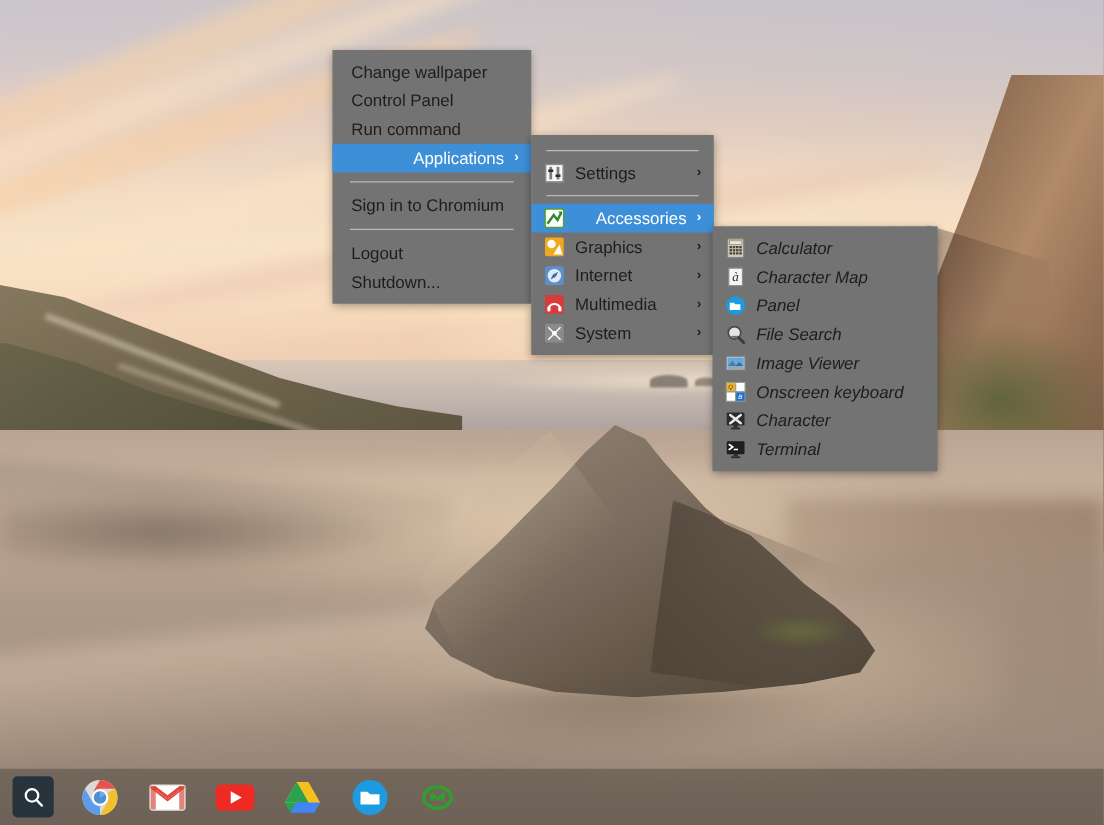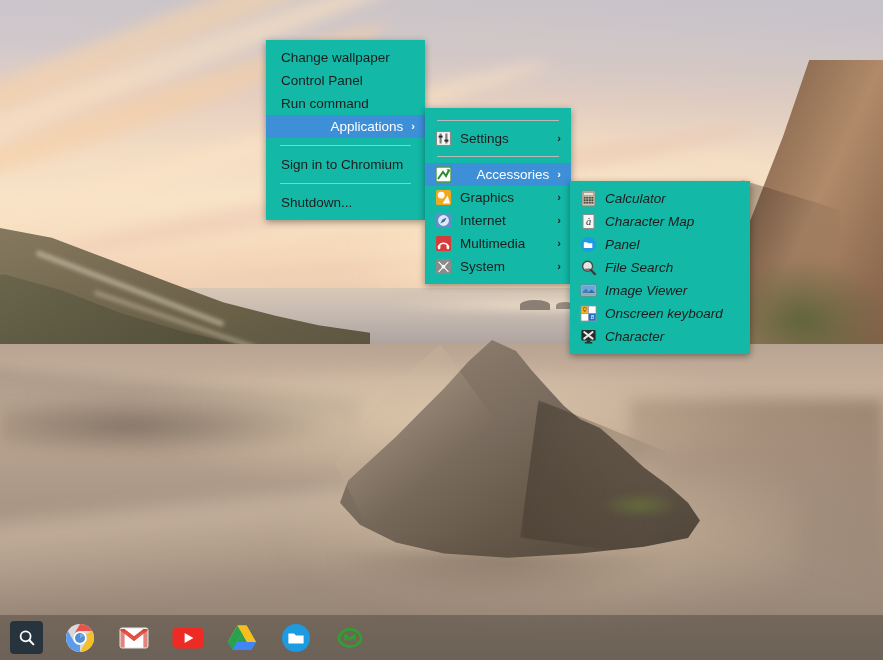--- a/index.html
+++ b/index.html
@@ -153,21 +153,21 @@
   }
   .rock-reflection {
     position:absolute; left:330px; top:552px; width:340px; height:52px;
     background:radial-gradient(ellipse at 50% 0%, rgba(92,80,68,.45), rgba(92,80,68,0) 72%);
     filter:blur(6px);
   }
 
   
   .menu {
     position:absolute;
-    background:#14b8a6;
+    background:#737373;
     box-shadow:0 2px 7px rgba(0,0,0,.38);
     font-size:13.5px;
     color:#1d1d1d;
     padding:6px 0;
   }
   #menu-root   { left:266px; top:40px;  width:159px; }
   #menu-apps   { left:425px; top:108px; width:146px; }
   #menu-access { left:570px; top:181px; width:180px;font-style:italic; }
 
   .menu-item {
@@ -264,20 +264,23 @@
   </div>
   <div class="menu-item selected">
     <span class="label">Applications</span>
     <span class="arrow">›</span>
   </div>
   <div class="menu-sep"></div>
   <div class="menu-item">
     <span class="label">Sign in to Chromium</span>
   </div>
   <div class="menu-sep"></div>
+  <div class="menu-item">
+    <span class="label">Logout</span>
+  </div>
   <div class="menu-item">
     <span class="label">Shutdown...</span>
   </div>
 </div>
 
 <div class="menu" id="menu-apps">
   <div class="menu-sep"></div>
 
   <div class="menu-item">
     <span class="ic">
@@ -447,20 +450,32 @@
       <svg width="17" height="17" viewBox="0 0 17 17">
         <rect x="1.4" y="2" width="14.2" height="10.4" rx="1" fill="#2b2b2b"></rect>
         <path d="M4.2 4 L12.6 10.6 M12.6 4 L4.2 10.6" stroke="#e8e8e6" stroke-width="2" stroke-linecap="round"></path>
         <rect x="6.8" y="12.4" width="3.4" height="1.7" fill="#2b2b2b"></rect>
         <rect x="4.8" y="14.1" width="7.4" height="1.4" fill="#2b2b2b"></rect>
       </svg>
     </span>
     <span class="label">Character</span>
   </div>
 
+  <div class="menu-item">
+    <span class="ic">
+      <svg width="17" height="17" viewBox="0 0 17 17">
+        <rect x="1.4" y="2" width="14.2" height="10.4" rx="1" fill="#1e1e1e"></rect>
+        <path d="M3.4 4.6 L6.2 6.6 L3.4 8.6" stroke="#ffffff" stroke-width="1.3" fill="none" stroke-linecap="round"></path>
+        <rect x="7" y="8" width="3.4" height="1.2" fill="#ffffff"></rect>
+        <rect x="6.8" y="12.4" width="3.4" height="1.7" fill="#2b2b2b"></rect>
+        <rect x="4.8" y="14.1" width="7.4" height="1.4" fill="#2b2b2b"></rect>
+      </svg>
+    </span>
+    <span class="label">Terminal</span>
+  </div>
 
 </div>
 
 <div id="taskbar">
 
   <div class="search-btn">
     <svg width="20" height="20" viewBox="0 0 20 20">
       <circle cx="8.6" cy="8.3" r="5" fill="none" stroke="#ffffff" stroke-width="1.8"></circle>
       <line x1="12.4" y1="12.2" x2="16.4" y2="16.4" stroke="#ffffff" stroke-width="2" stroke-linecap="round"></line>
     </svg>

